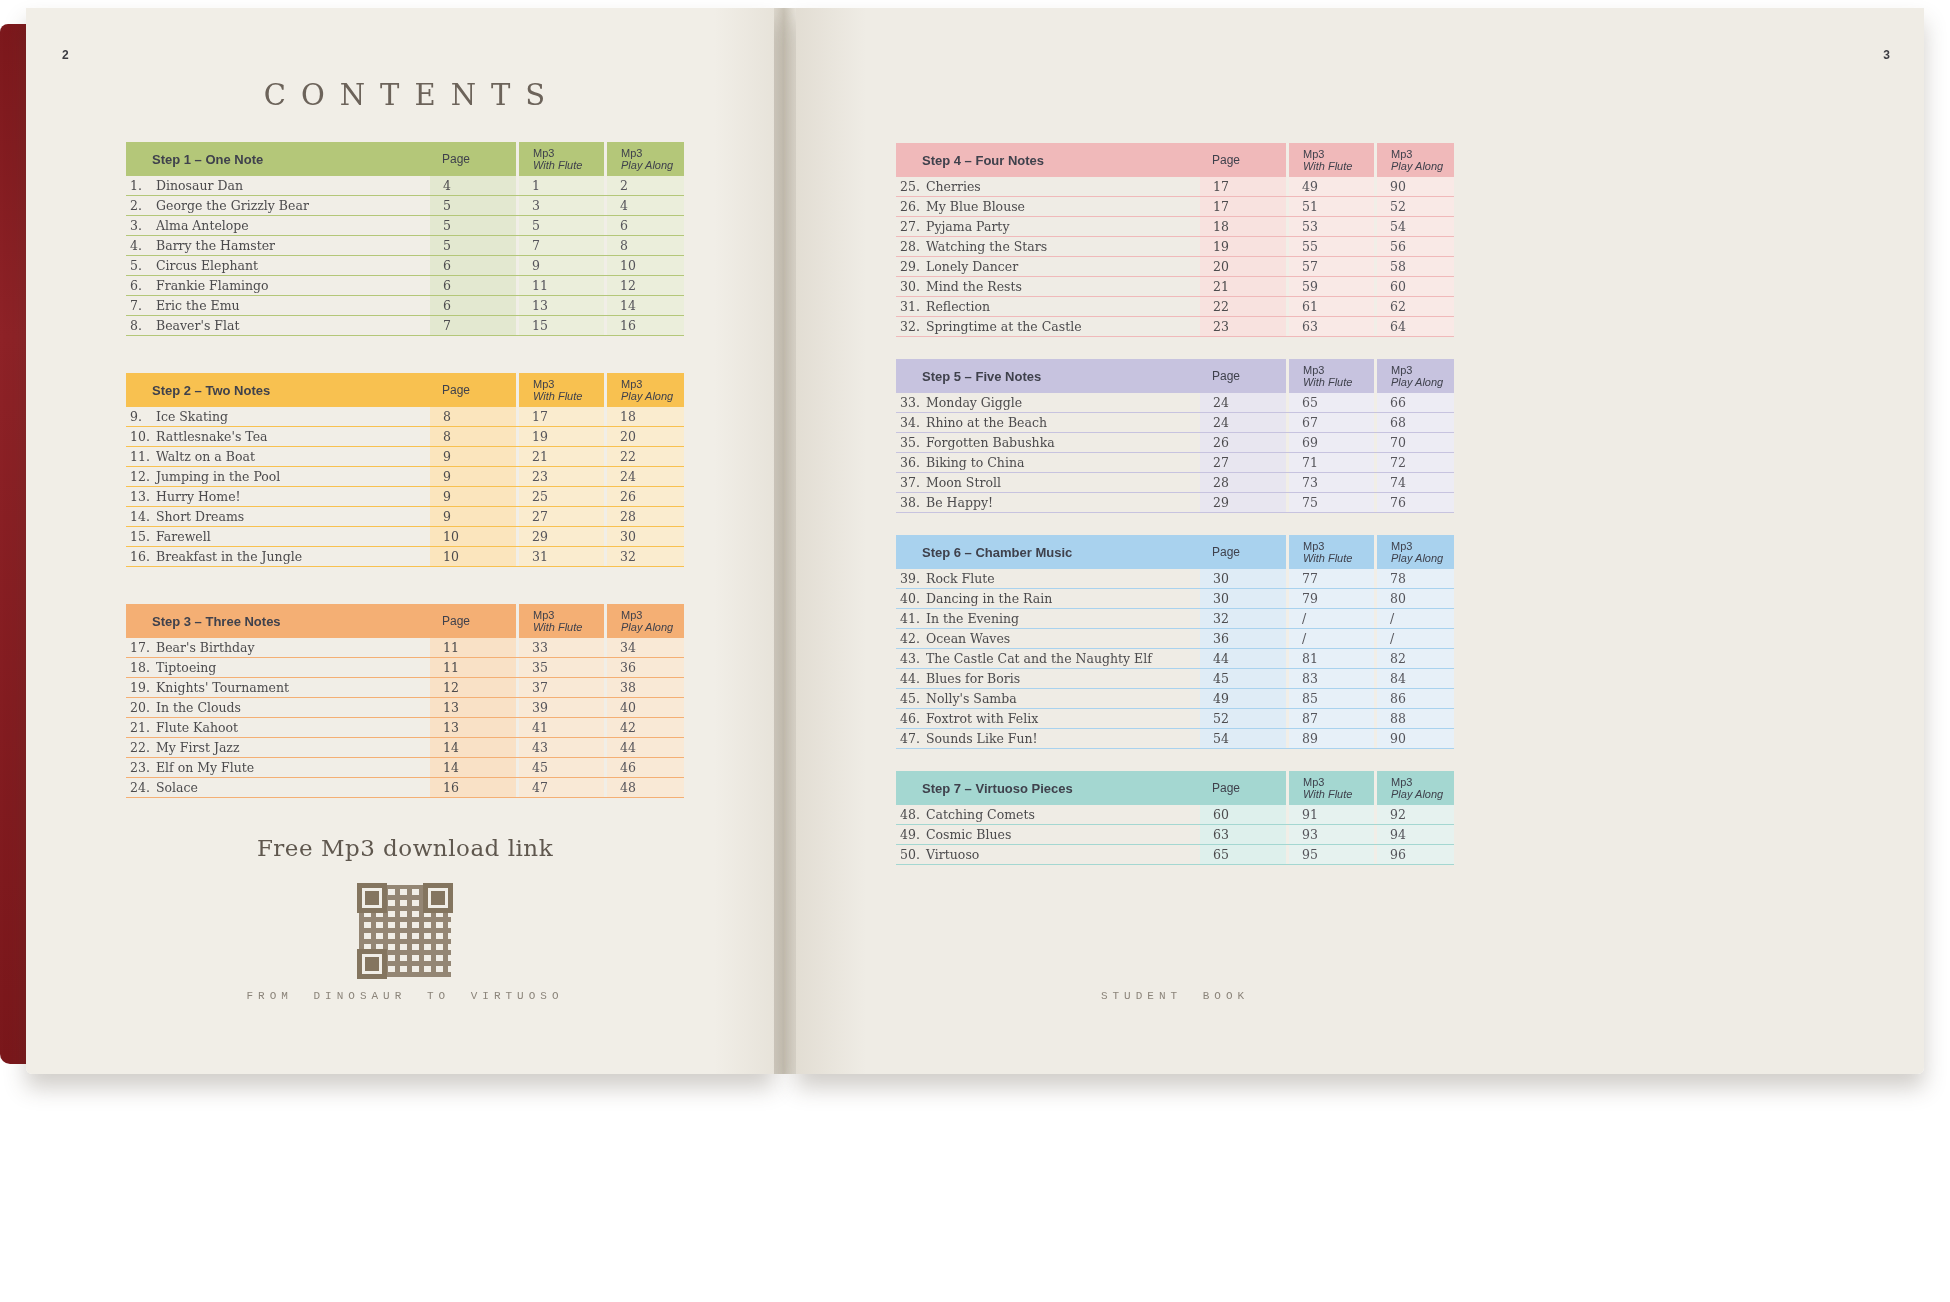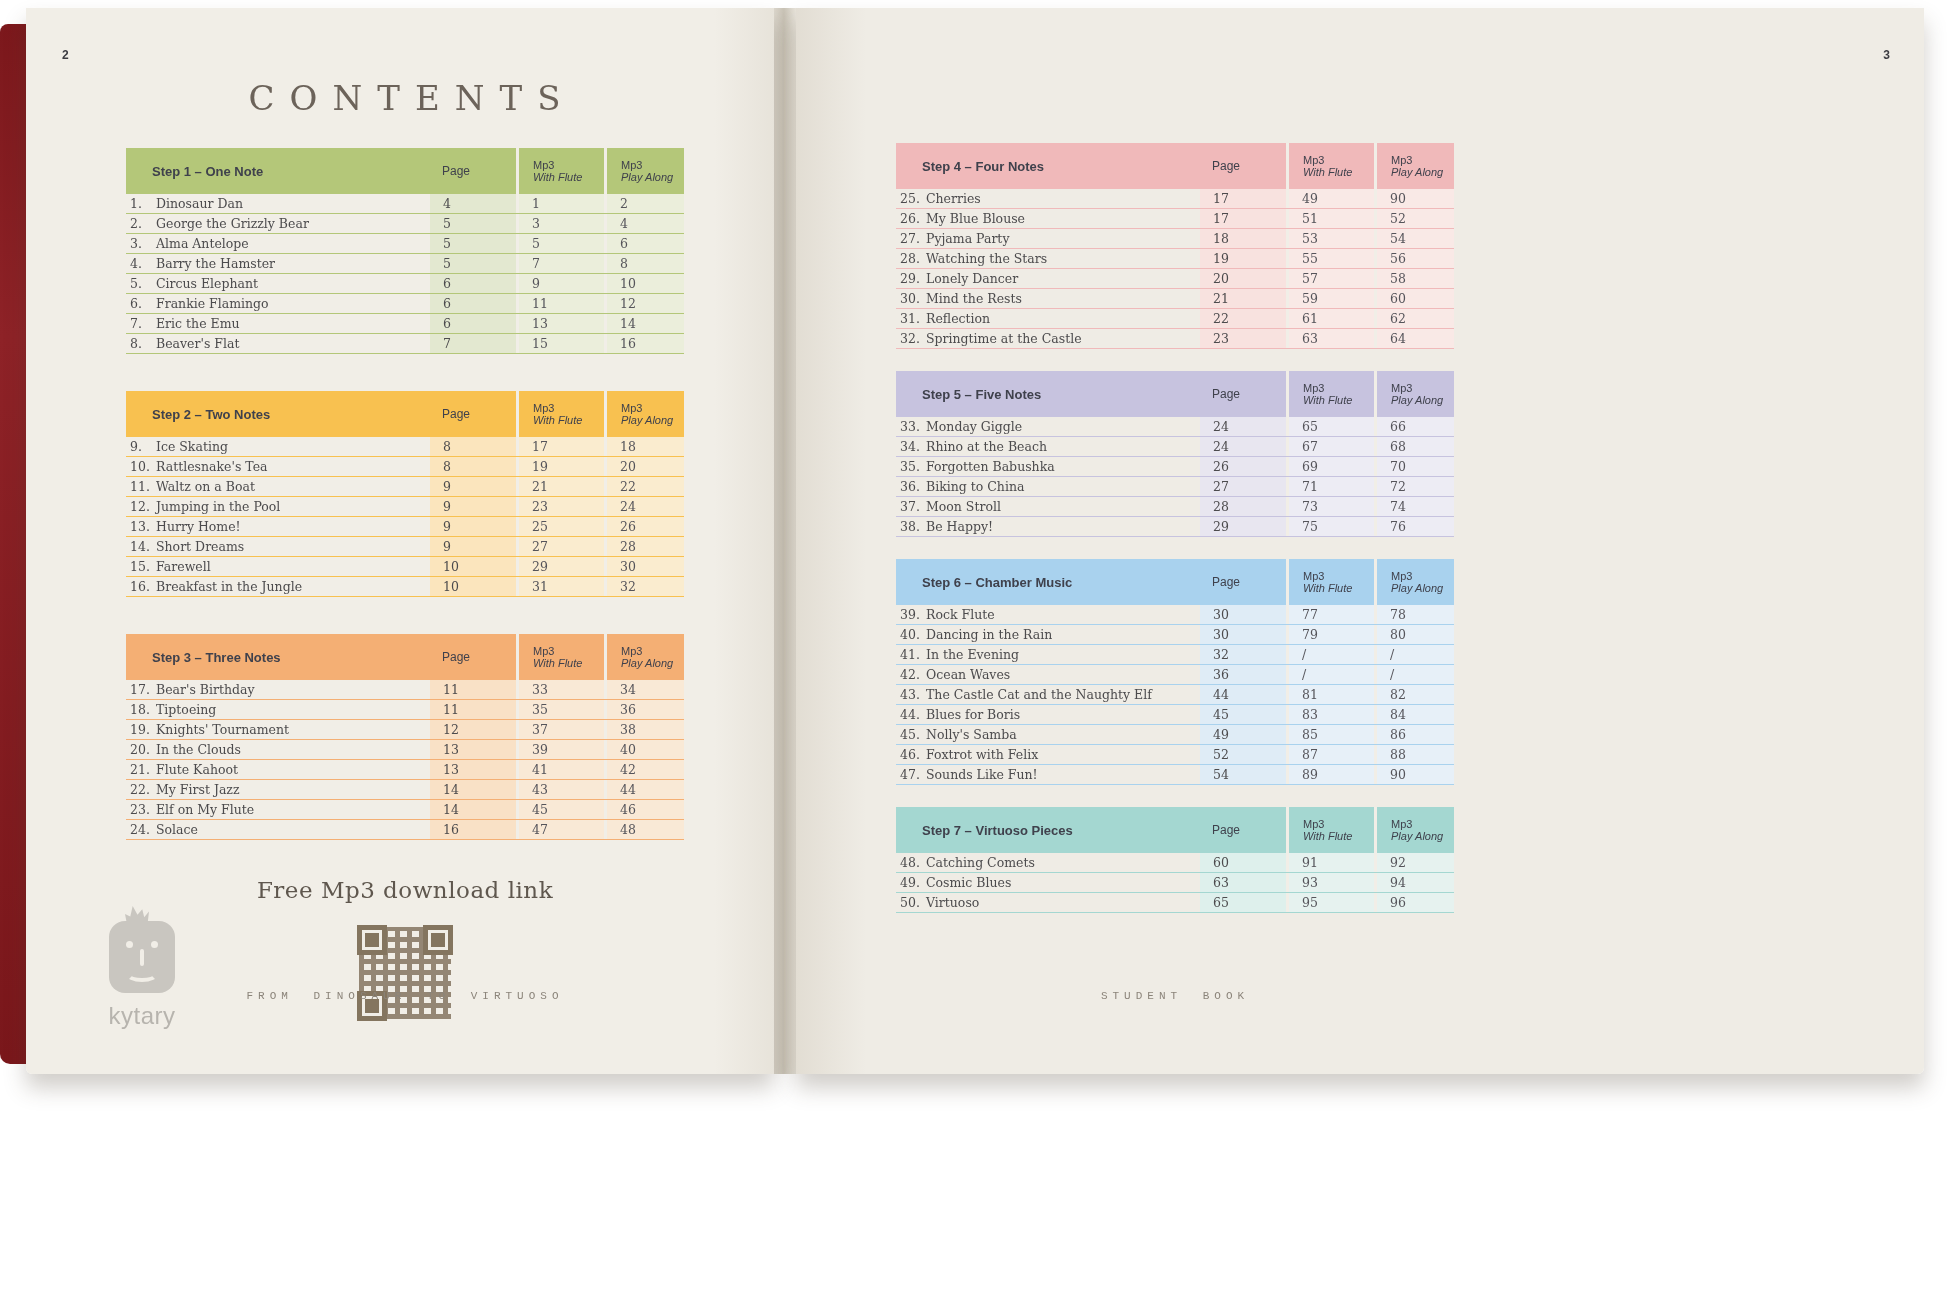--- a/index.html
+++ b/index.html
@@ -13,28 +13,28 @@
   .spine{width:22px;background:linear-gradient(90deg,#ddd8ce,#cac4b7 45%,#e9e5dc);}
   .page-right{flex:1;margin-right:26px;background:linear-gradient(90deg,#e2ddd3 0px,#efece5 70px);border-radius:0 0 6px 0;}
   .pn{position:absolute;top:40px;font-weight:700;font-size:12px;color:#3c3c42;}
   .pn-left{left:36px}
   .pn-right{right:34px}
 
   .content{width:558px;margin-left:100px;position:relative;}
   .content-right{padding-top:135px;}
 
   .contents-title{margin:0;padding:70px 0 30px 14px;text-align:center;
-      font-family:"DejaVu Serif",serif;font-weight:400;font-size:34px;
+      font-family:"DejaVu Serif",serif;font-weight:400;font-size:29px;
       letter-spacing:15px;color:#6c635a;}
 
   
   .toc-table{--paper:#f1eee7;width:558px;}
   .host-left .toc-table{margin-bottom:37px;}
   .host-right .toc-table{margin-bottom:22px;}
-  .t-head{display:grid;grid-template-columns:1fr 86px 88px 80px;height:46px;background:var(--c);}
+  .t-head{display:grid;grid-template-columns:1fr 86px 88px 80px;height:34px;background:var(--c);}
   .th-step{display:flex;align-items:center;padding-left:26px;font-size:13px;font-weight:700;color:#3f414c;}
   .th-page{display:flex;align-items:center;padding-left:12px;font-size:12px;color:#3f414c;}
   .th-mp3{display:flex;flex-direction:column;justify-content:center;padding-left:14px;
           border-left:3px solid var(--paper);background:var(--c);
           font-size:11px;line-height:1.12;color:#3f414c;}
   .th-mp3 em{font-style:italic;}
   .t-row{display:grid;grid-template-columns:1fr 86px 88px 80px;height:19px;
          border-bottom:1.6px solid var(--c);}
   .td-title{display:flex;align-items:center;font-family:"DejaVu Serif",serif;
             font-size:12.5px;color:#4c4b4d;}
@@ -350,29 +350,20 @@
           </div>
         <div class="free-mp3">Free Mp3 download link</div>
         <div class="qr">
           <div class="qr-noise"></div>
           <span class="fp fp-tl"></span>
           <span class="fp fp-tr"></span>
           <span class="fp fp-bl"></span>
         </div>
       </div>
       <div class="page-footer">FROM DINOSAUR TO VIRTUOSO</div>
-      <div class="logo">
-        <div class="logo-mark">
-          <span class="eye eye-l"></span>
-          <span class="eye eye-r"></span>
-          <span class="nose"></span>
-          <span class="smile"></span>
-        </div>
-        <div class="logo-text">kytary</div>
-      </div>
     </div>
 
     <div class="spine"></div>
 
     <div class="page page-right">
       <div class="pn pn-right">3</div>
       <div class="content content-right">
         <div class="host-right">
             <section class="toc-table" style="--c: #f0b9ba; --t: #f8e2df; --t2: #f9e9e6;">
               <div class="t-head">

